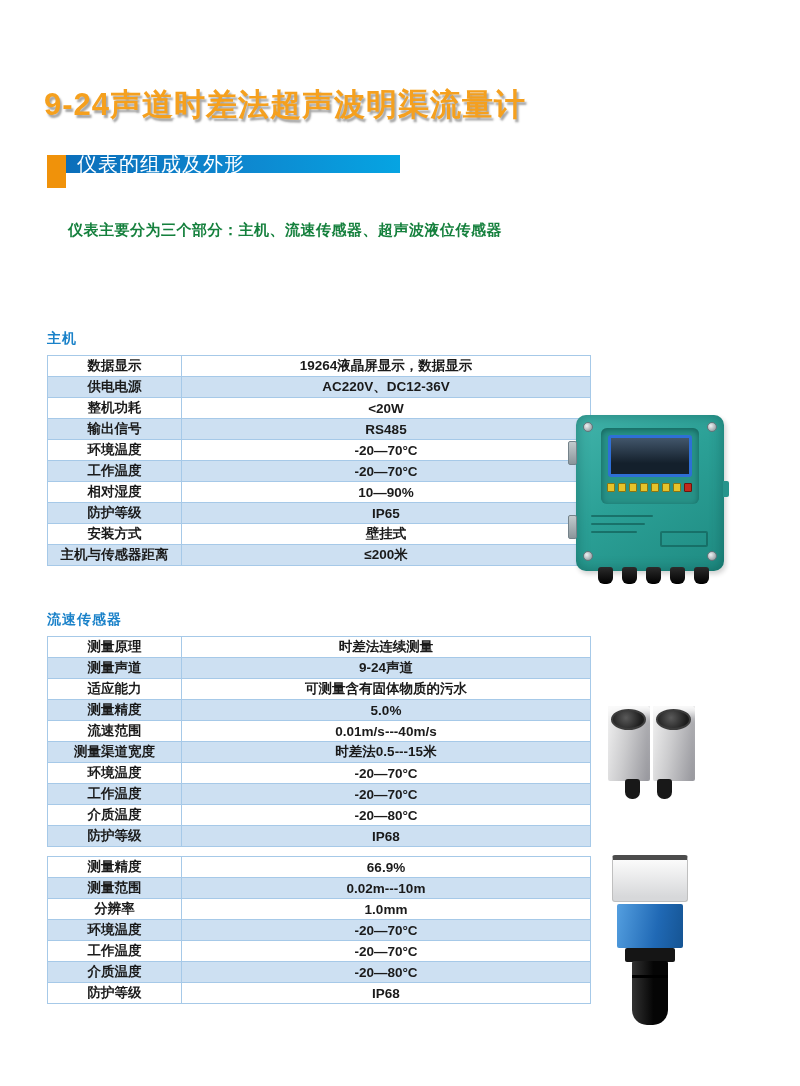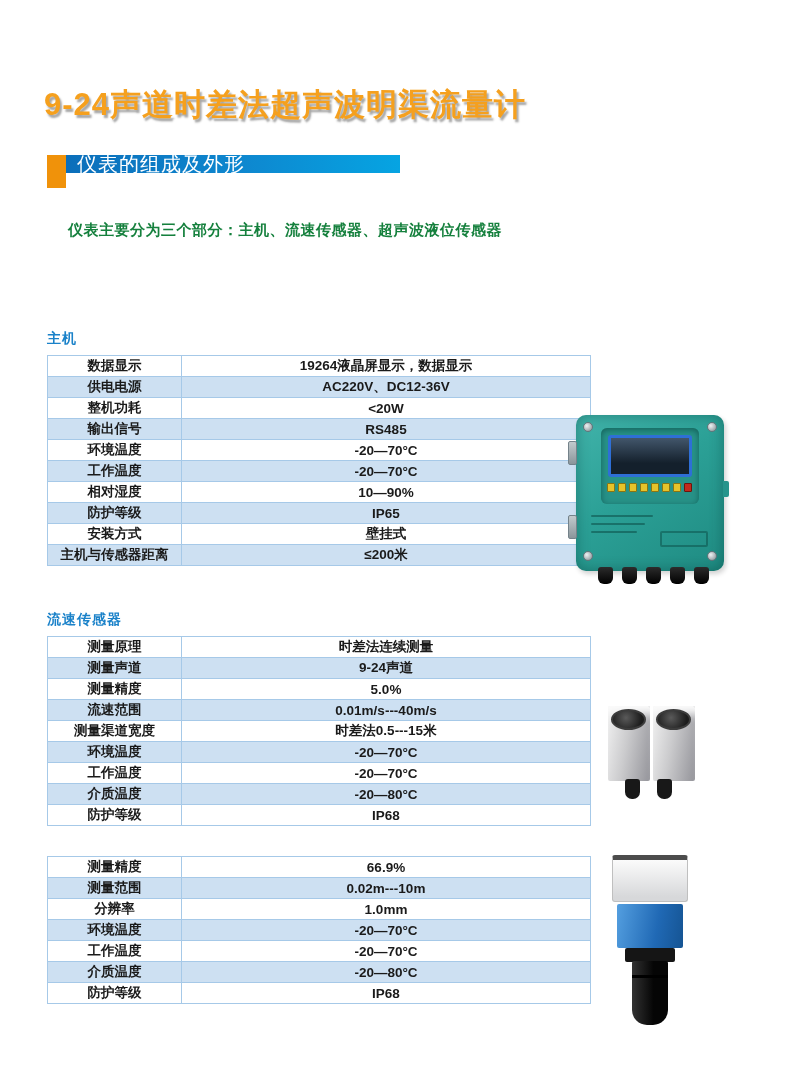--- a/index.html
+++ b/index.html
@@ -184,20 +184,24 @@
         <tbody>
           <tr>
             <td class="spec-label">测量原理</td>
             <td>时差法连续测量</td>
           </tr>
           <tr>
             <td class="spec-label">测量声道</td>
             <td>9-24声道</td>
           </tr>
           <tr>
+            <td class="spec-label">适应能力</td>
+            <td>可测量含有固体物质的污水</td>
+          </tr>
+          <tr>
             <td class="spec-label">测量精度</td>
             <td>5.0%</td>
           </tr>
           <tr>
             <td class="spec-label">流速范围</td>
             <td>0.01m/s---40m/s</td>
           </tr>
           <tr>
             <td class="spec-label">测量渠道宽度</td>
             <td>时差法0.5---15米</td>

